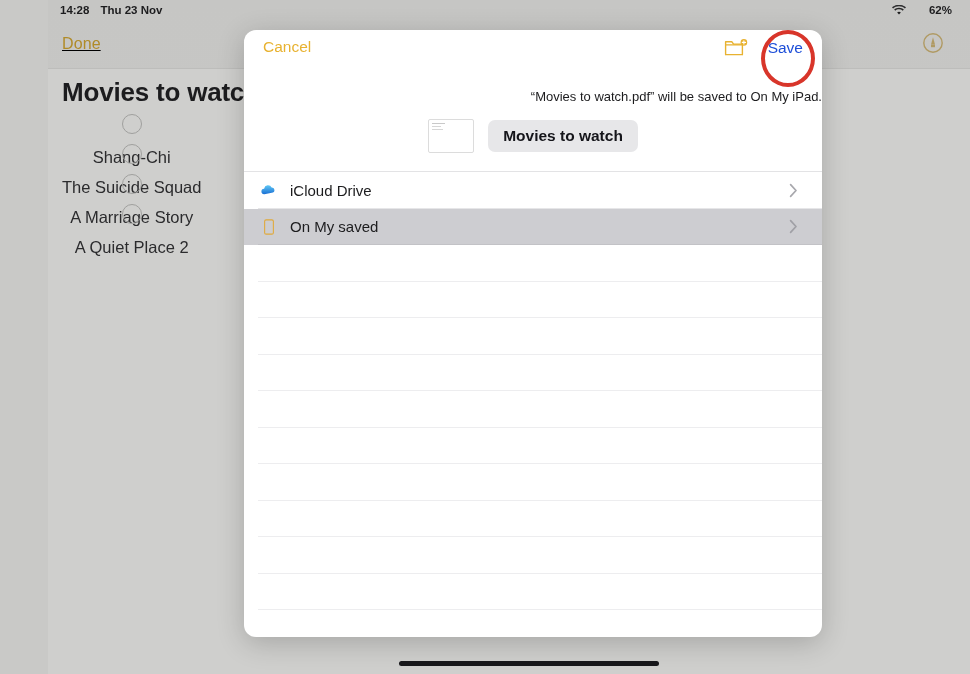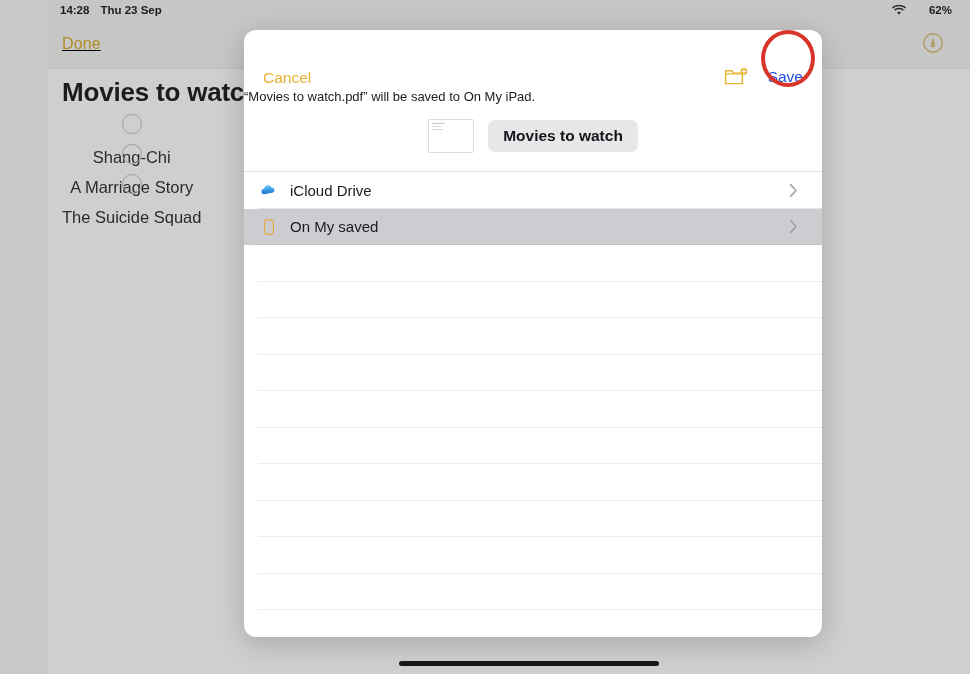--- a/index.html
+++ b/index.html
@@ -142,22 +142,22 @@
     height: 607px;
     background: #ffffff;
     border-radius: 12px;
     box-shadow: 0 6px 28px rgba(0,0,0,0.20);
     overflow: hidden;
   }
   .sheet-header {
     position: relative;
     height: 57px;
     display: flex;
-    align-items: flex-end;
-    padding: 0 19px;
+    align-items: flex-start;
+    padding: 8px 19px;
     box-sizing: border-box;
   }
   .sheet-cancel {
     font-size: 15.5px;
     color: #e8b231;
   }
   .sheet-header-right {
     margin-left: auto;
     display: flex;
     align-items: center;
@@ -176,21 +176,21 @@
     top: 30px;
     width: 54px;
     height: 57px;
     border: 4px solid #d8352a;
     border-radius: 50%;
     box-sizing: border-box;
     z-index: 5;
     pointer-events: none;
   }
   .sheet-subtitle {
-    text-align: left;
+    text-align: right;
     font-size: 13px;
     color: #1c1c1e;
     margin-top: 2px;
   }
   .name-row {
     display: flex;
     align-items: center;
     justify-content: center;
     gap: 14px;
     margin-top: 15px;
@@ -285,21 +285,21 @@
   }
 </style>
 </head>
 <body>
 
 <div class="screen">
 
   <div class="statusbar">
     <div class="status-left">
       <span>14:28</span>
-      <span>Thu 23 Sep</span>
+      <span>Thu 23 Nov</span>
     </div>
     <div class="status-right">
       <span class="wifi-icon">
         <svg viewBox="0 0 16 12" width="14" height="11" fill="#1c1c1e">
           <path d="M8 10.6 5.9 8.3A3.2 3.2 0 0 1 8 7.5a3.2 3.2 0 0 1 2.1.8z"></path>
           <path d="M8 4.6c-1.7 0-3.2.6-4.3 1.6l-1.2-1.3C3.9 3.6 5.9 2.8 8 2.8s4.1.8 5.5 2.1l-1.2 1.3A6.3 6.3 0 0 0 8 4.6z" opacity="0.95"></path>
           <path d="M8 1.2C5.4 1.2 3 2.2 1.3 3.8L0 2.5C2 .6 4.9-.5 8-.5s6 1.1 8 3l-1.3 1.3C13 2.2 10.6 1.2 8 1.2z" opacity="0.9"></path>
         </svg>
       </span>
       <span>62%</span>
@@ -332,25 +332,29 @@
 
   <div class="notes-body">
     <div class="note-title">Movies to watch</div>
     <div class="checklist">
       <div class="check-row">
         <span class="check-circle"></span>
         <span class="check-label">Shang-Chi</span>
       </div>
       <div class="check-row">
         <span class="check-circle"></span>
-        <span class="check-label">A Marriage Story</span>
+        <span class="check-label">The Suicide Squad</span>
       </div>
       <div class="check-row">
         <span class="check-circle"></span>
-        <span class="check-label">The Suicide Squad</span>
+        <span class="check-label">A Marriage Story</span>
+      </div>
+      <div class="check-row">
+        <span class="check-circle"></span>
+        <span class="check-label">A Quiet Place 2</span>
       </div>
     </div>
   </div>
 
   <div class="sheet">
     <div class="sheet-header">
       <span class="sheet-cancel">Cancel</span>
       <div class="sheet-header-right">
         <span class="newfolder-icon">
           <svg viewBox="0 0 24 20" width="24" height="20" fill="none" stroke="#e8b231" stroke-width="1.4" stroke-linejoin="round" stroke-linecap="round">

